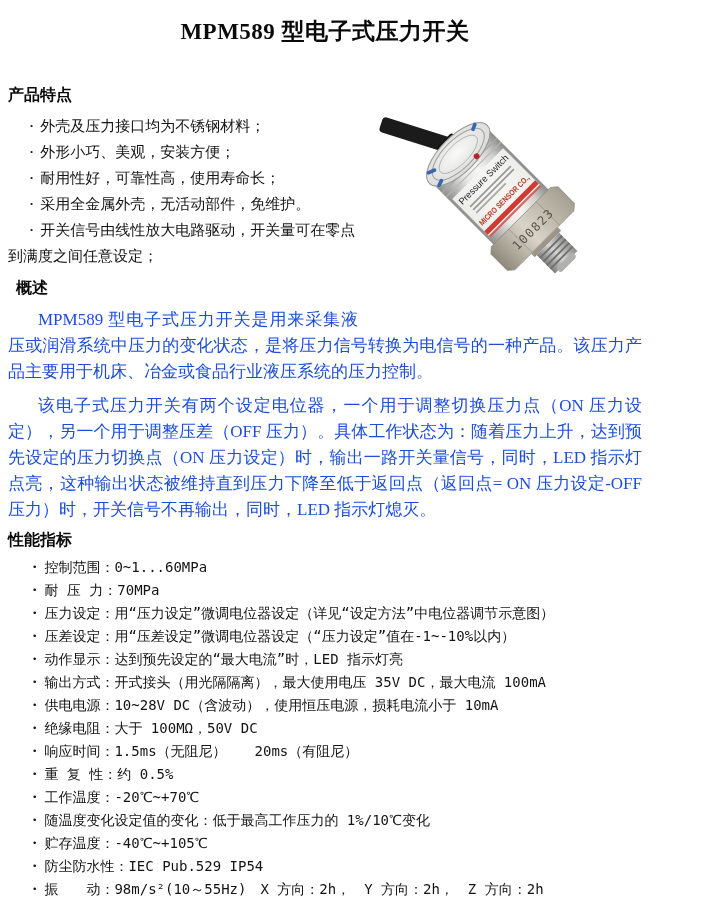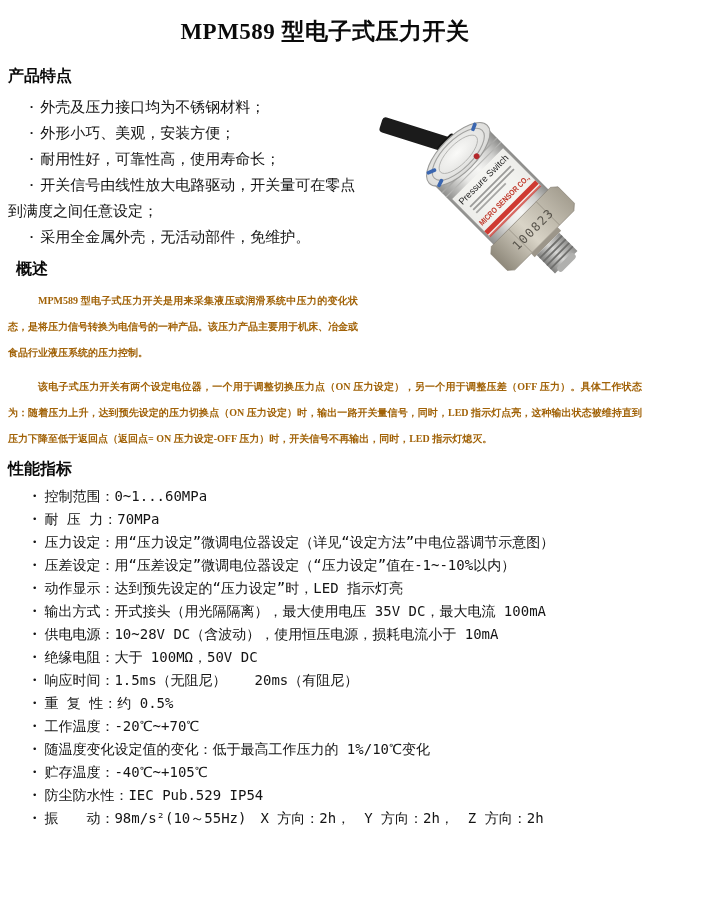--- a/index.html
+++ b/index.html
@@ -15,39 +15,39 @@
     margin:0; text-align:center;
     font-family:"Liberation Serif","DejaVu Serif",serif;
     font-size:23px; font-weight:700; line-height:32px; color:#0a0a0a;
     letter-spacing:0.5px;
   }
 
   .section-heading {
     font-family:"Liberation Sans","DejaVu Sans",sans-serif;
     font-size:16px; font-weight:700; line-height:22px; color:#0a0a0a;
   }
-  .h-features { margin:17px 0 0 0; }
+  .h-features { margin:36px 0 0 0; }
   .h-overview { margin:8px; }
   .h-specs   { margin:6px 0 0 0; }
 
   .photo-wrap {
     float:right; width:280px; height:240px; margin:34px 0 0 4px;
     position:relative;
   }
 
   ul { list-style:none; margin:0; padding:0; }
 
   .features-list { margin:7px 0 0 0; }
   .features-list li {
     font-size:15px; line-height:26px; text-indent:22px; color:#141414;
   }
 
   .para {
-    margin:6px 0 0 0; font-size:10px; line-height:26px;
-    text-indent:30px; color:#a16207; text-align:justify;font-weight:bold;
+    margin:6px 0 0 0; font-size:17px; line-height:26px;
+    text-indent:30px; color:#1d4ed8; text-align:justify;
   }
   .para.second { margin-top:8px; }
 
   .specs-list { margin:5px 0 0 0; }
   .specs-list li {
     font-family:"DejaVu Sans Mono","Liberation Mono",monospace;
     font-size:14px; line-height:23px; text-indent:24px; color:#141414;
     white-space:nowrap;
   }
 
@@ -140,37 +140,37 @@
       </g>
     </svg>
   </div>
 
   <h2 class="section-heading h-features">产品特点</h2>
 
   <ul class="features-list">
     <li><span class="blt">•</span><span>外壳及压力接口均为不锈钢材料；</span></li>
     <li><span class="blt">•</span><span>外形小巧、美观，安装方便；</span></li>
     <li><span class="blt">•</span><span>耐用性好，可靠性高，使用寿命长；</span></li>
+    <li><span class="blt">•</span><span>采用全金属外壳，无活动部件，免维护。</span></li>
     <li><span class="blt">•</span><span>开关信号由线性放大电路驱动，开关量可在零点到满度之间任意设定；</span></li>
-    <li><span class="blt">•</span><span>采用全金属外壳，无活动部件，免维护。</span></li>
   </ul>
 
   <h2 class="section-heading h-overview">概述</h2>
 
   <p class="para">MPM589 型电子式压力开关是用来采集液压或润滑系统中压力的变化状态，是将压力信号转换为电信号的一种产品。该压力产品主要用于机床、冶金或食品行业液压系统的压力控制。</p>
   <p class="para second">该电子式压力开关有两个设定电位器，一个用于调整切换压力点（ON 压力设定），另一个用于调整压差（OFF 压力）。具体工作状态为：随着压力上升，达到预先设定的压力切换点（ON 压力设定）时，输出一路开关量信号，同时，LED 指示灯点亮，这种输出状态被维持直到压力下降至低于返回点（返回点= ON 压力设定-OFF 压力）时，开关信号不再输出，同时，LED 指示灯熄灭。</p>
 
   <h2 class="section-heading h-specs">性能指标</h2>
 
   <ul class="specs-list">
     <li><span class="blt">•</span><span>控制范围：0~1...60MPa</span></li>
     <li><span class="blt">•</span><span>耐 压 力：70MPa</span></li>
     <li><span class="blt">•</span><span>压力设定：用“压力设定”微调电位器设定（详见“设定方法”中电位器调节示意图）</span></li>
     <li><span class="blt">•</span><span>压差设定：用“压差设定”微调电位器设定（“压力设定”值在-1~-10%以内）</span></li>
-    <li><span class="blt">•</span><span>动作显示：达到预先设定的“压力设定”时，LED 指示灯亮</span></li>
+    <li><span class="blt">•</span><span>动作显示：达到预先设定的“最大电流”时，LED 指示灯亮</span></li>
     <li><span class="blt">•</span><span>输出方式：开式接头（用光隔隔离），最大使用电压 35V DC，最大电流 100mA</span></li>
     <li><span class="blt">•</span><span>供电电源：10~28V DC（含波动），使用恒压电源，损耗电流小于 10mA</span></li>
     <li><span class="blt">•</span><span>绝缘电阻：大于 100MΩ，50V DC</span></li>
     <li><span class="blt">•</span><span>响应时间：1.5ms（无阻尼）　　20ms（有阻尼）</span></li>
     <li><span class="blt">•</span><span>重 复 性：约 0.5%</span></li>
     <li><span class="blt">•</span><span>工作温度：-20℃~+70℃</span></li>
     <li><span class="blt">•</span><span>随温度变化设定值的变化：低于最高工作压力的 1%/10℃变化</span></li>
     <li><span class="blt">•</span><span>贮存温度：-40℃~+105℃</span></li>
     <li><span class="blt">•</span><span>防尘防水性：IEC Pub.529 IP54</span></li>
     <li><span class="blt">•</span><span>振　　动：98m/s²(10～55Hz)　X 方向：2h，　Y 方向：2h，　Z 方向：2h</span></li>

